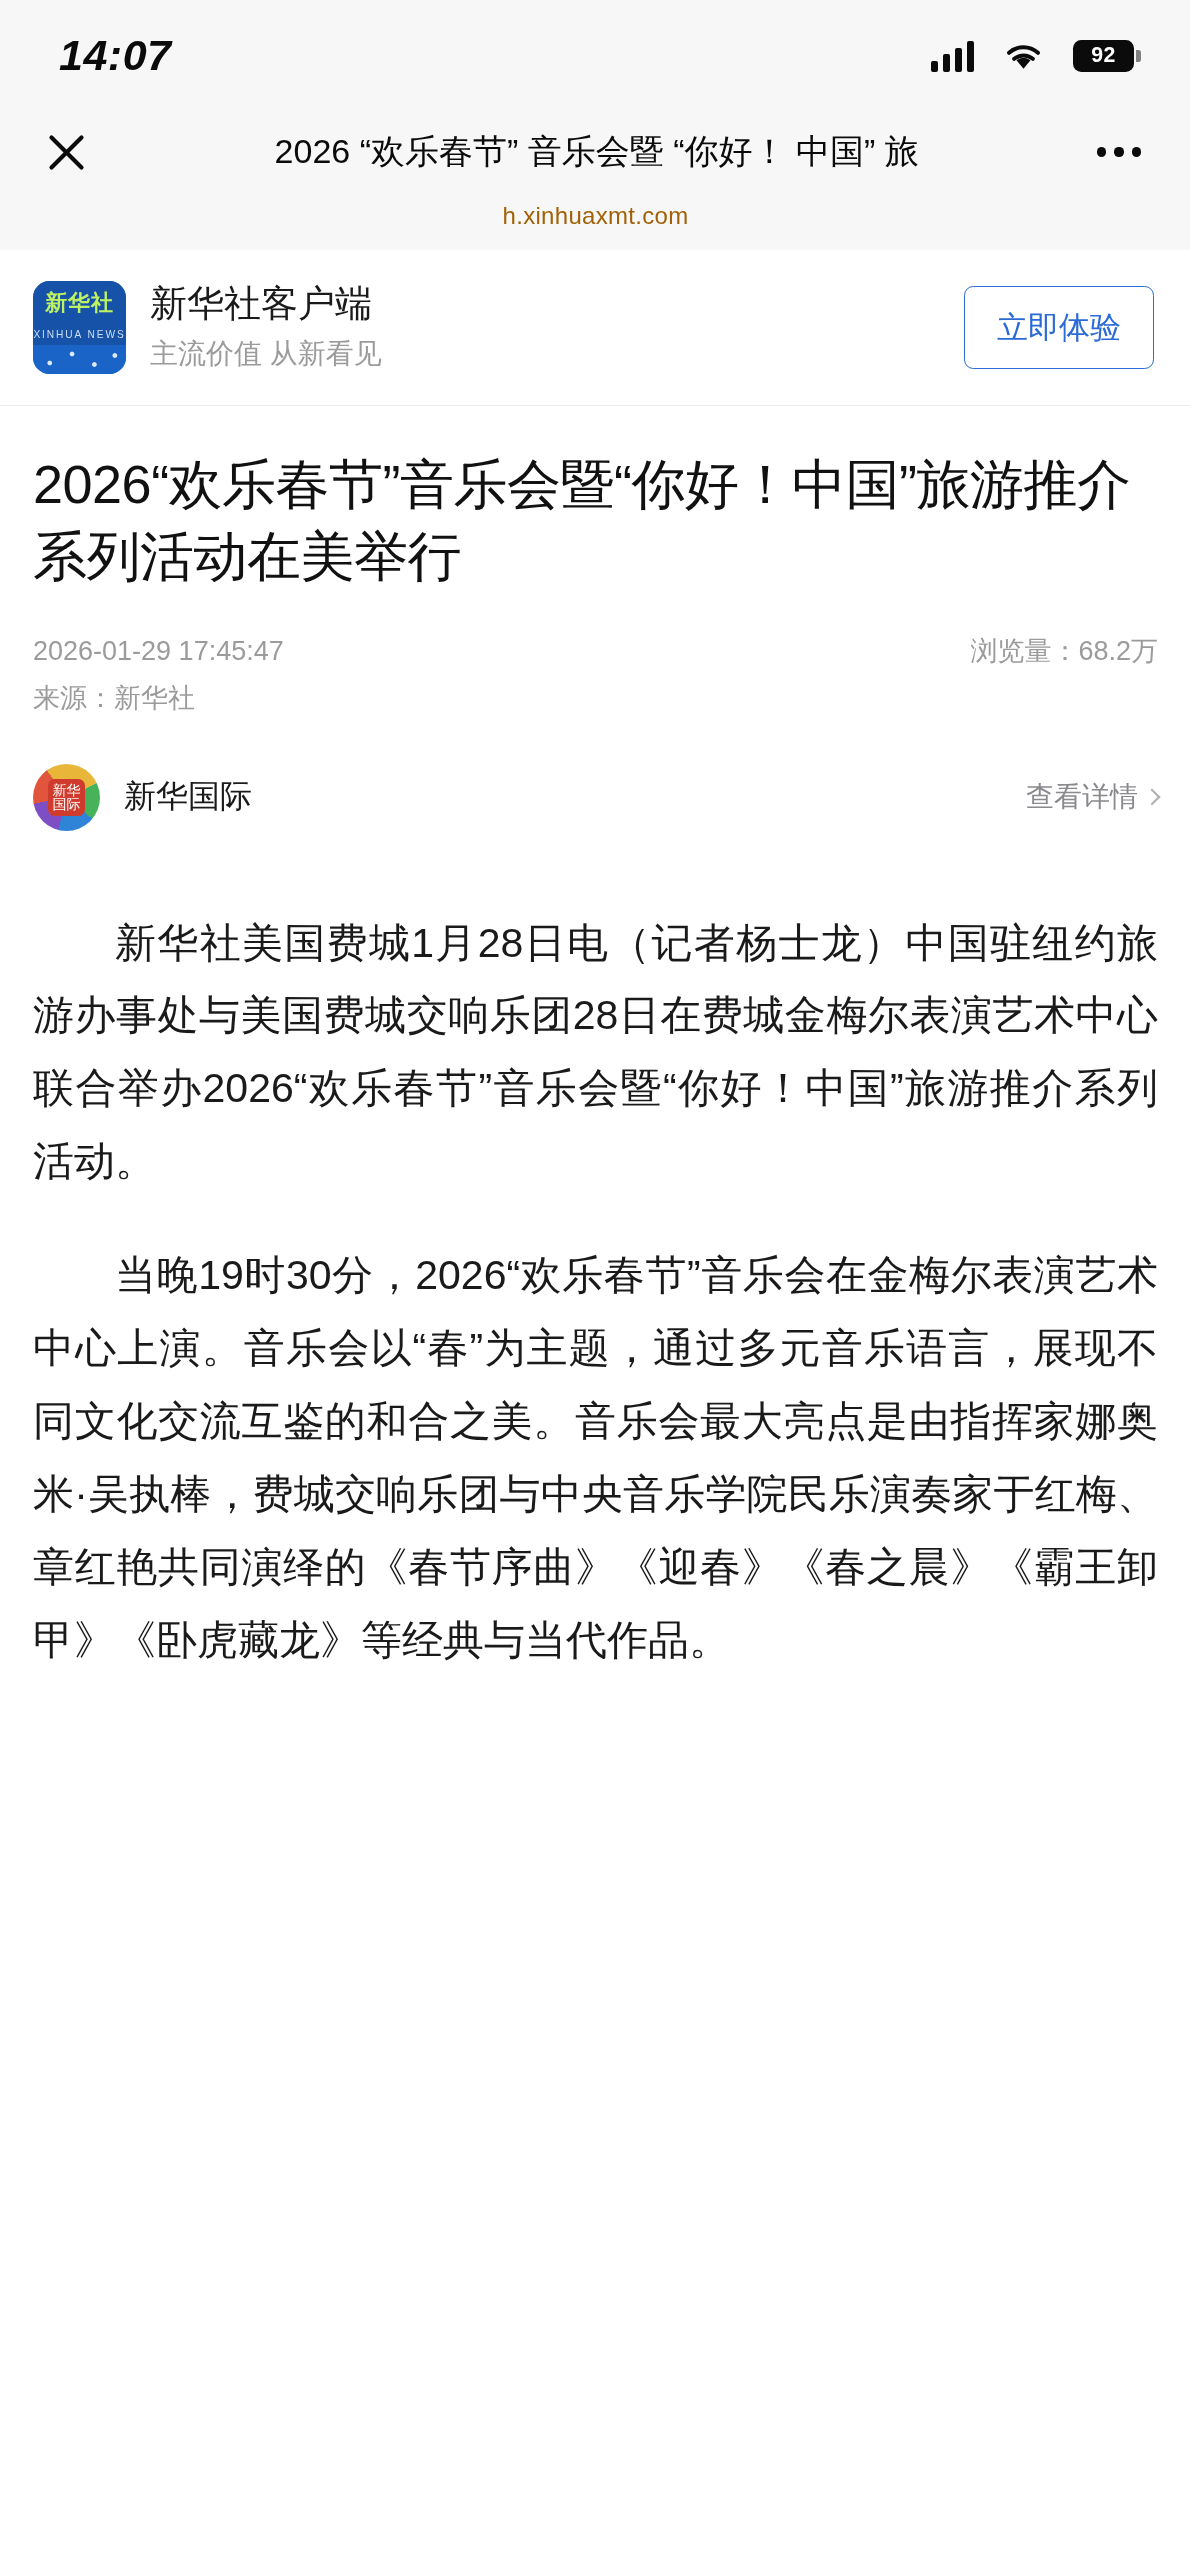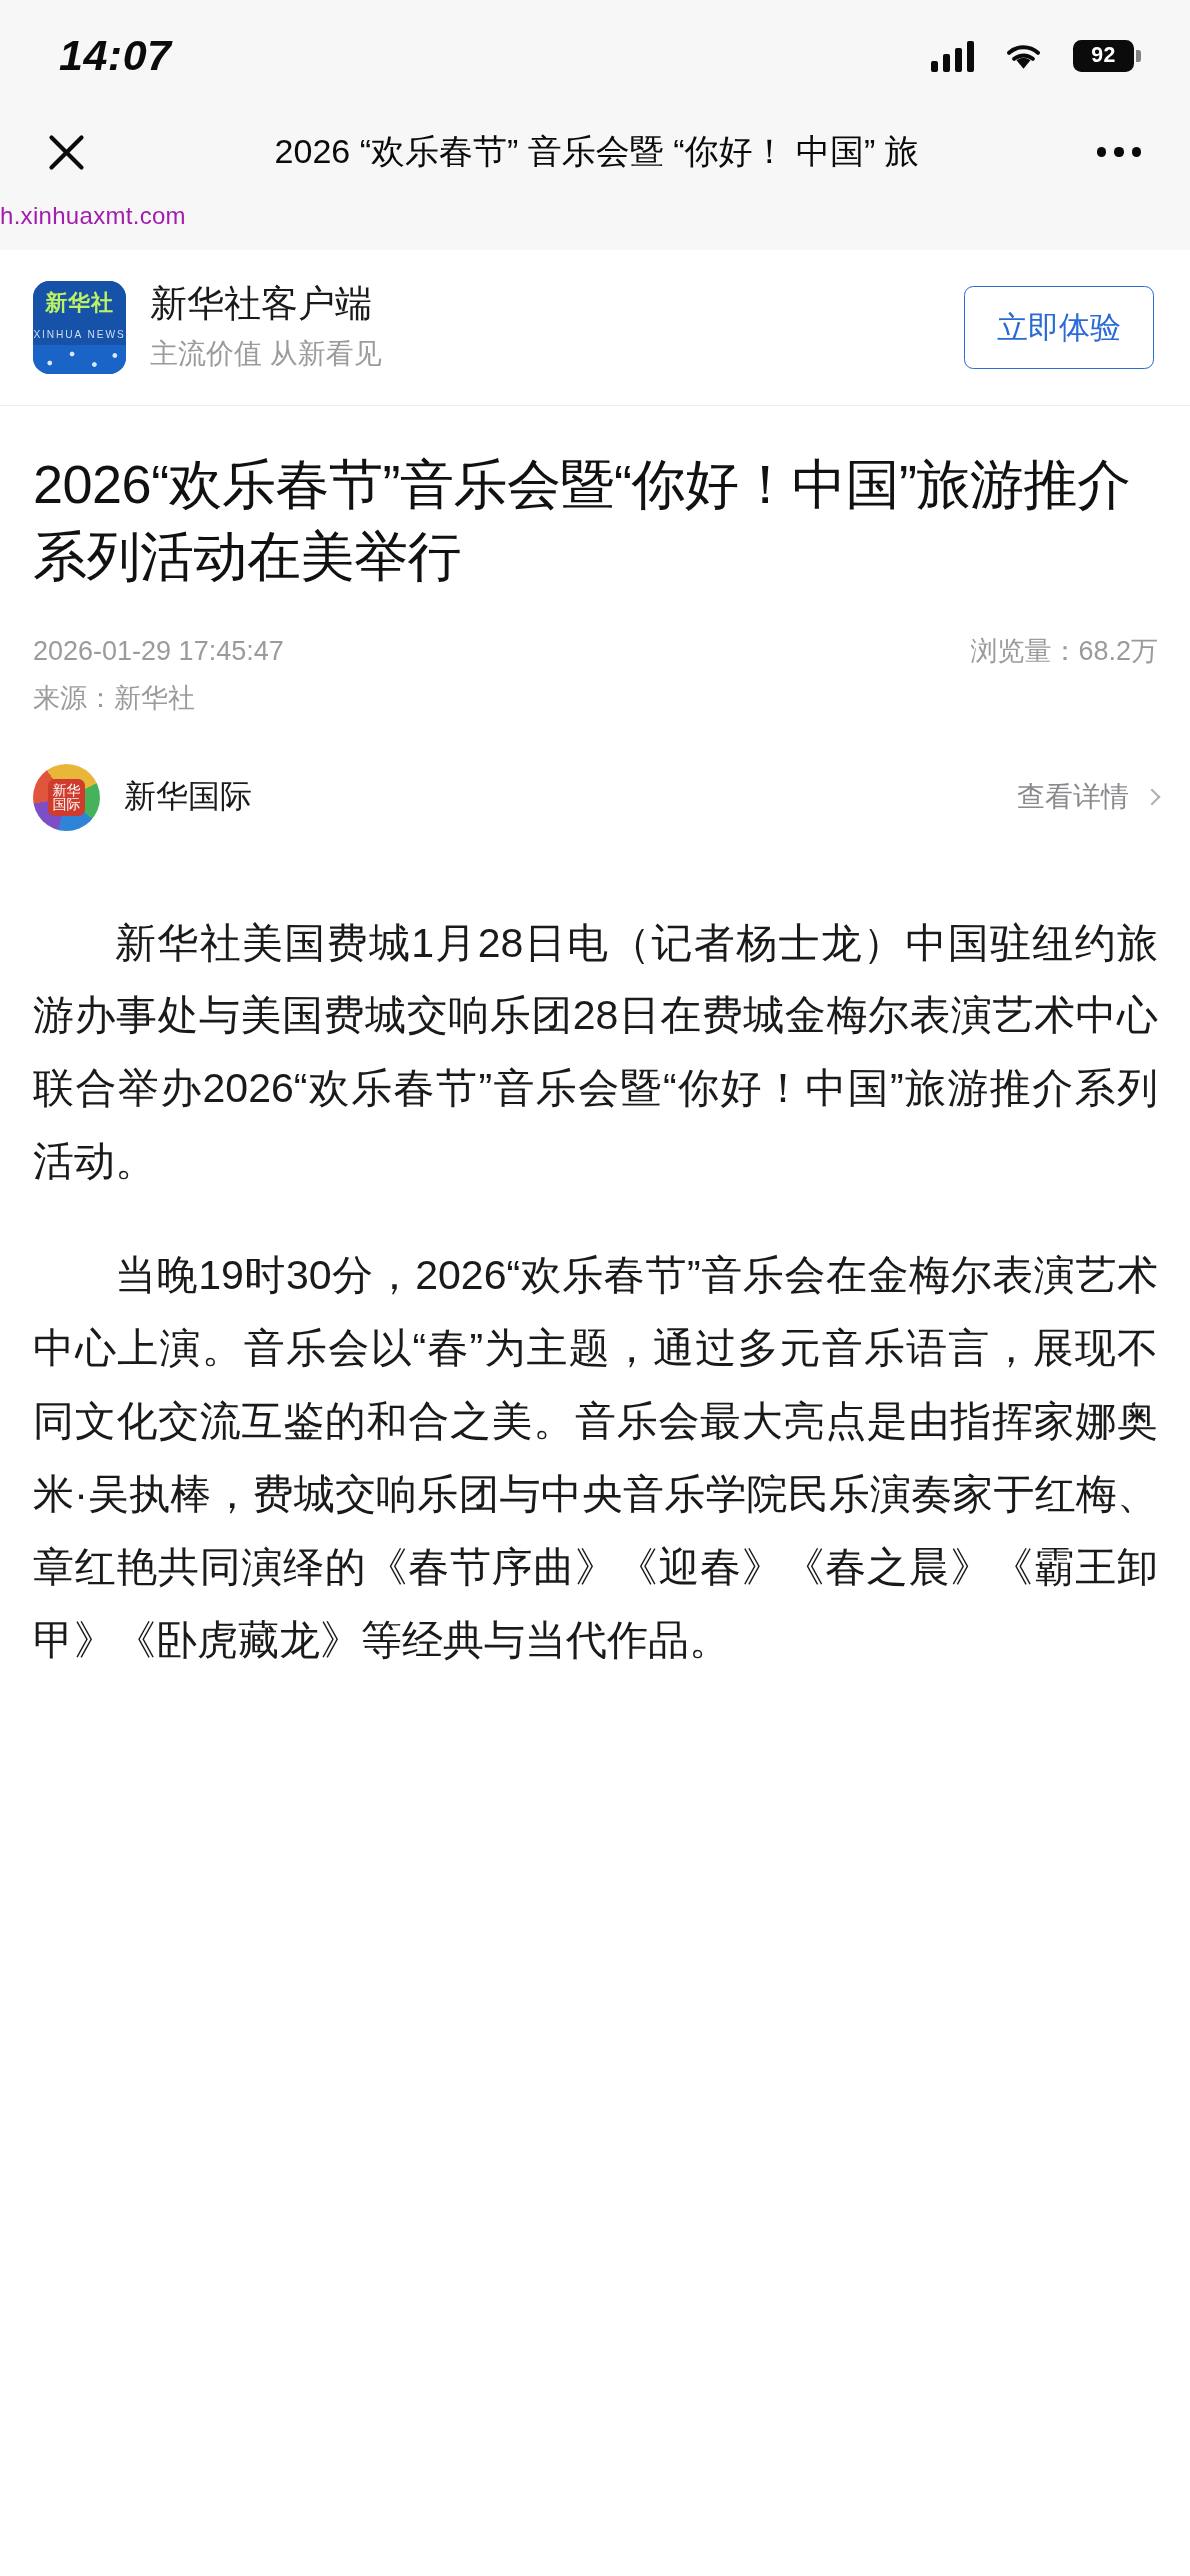--- a/index.html
+++ b/index.html
@@ -47,21 +47,21 @@
   .bar-title {
     flex:1 1 auto; text-align:center; font-size:34px; color:#0b0b0b;
     white-space:nowrap; overflow:hidden; text-overflow:clip;
     padding:0 9.3px; margin-right:-9.3px;
     -webkit-mask-image:linear-gradient(to right, #000 92%, rgba(0,0,0,0) 100%);
             mask-image:linear-gradient(to right, #000 92%, rgba(0,0,0,0) 100%);
   }
   .more-btn { width:70px; height:67px; display:flex; align-items:center; justify-content:center; gap:8.3px; flex:0 0 auto;}
   .more-btn i { width:9.3px; height:9.3px; border-radius:50%; background:#0b0b0b; display:block; }
   .urlbar {
-    background:#f7f7f7; font-size:24px; color:#a21caf;
+    background:#f7f7f7; text-align:center; font-size:24px; color:#a16207;
     padding-bottom:20.4px; letter-spacing:0.3px;
   }
 
   
   .app-row {
     height:156px; display:flex; align-items:center; padding:0 37px 0 33px; background:#fff;
     border-bottom:0.9px solid #ececec;
   }
   .app-logo {
     width:93px; height:93px; border-radius:16.7px; overflow:hidden;
@@ -112,21 +112,21 @@
     width:67px; height:67px; border-radius:50%; flex:0 0 auto; position:relative;
     background:conic-gradient(#e8b73a 0 18%, #46b25a 18% 36%, #2f84d8 36% 54%, #7e4fc4 54% 72%, #e0553c 72% 90%, #e8b73a 90% 100%);
     display:flex; align-items:center; justify-content:center;
   }
   .acct-avatar .inner {
     width:37px; height:37px; border-radius:6.5px; background:#cf3c2e; color:#fff;
     font-size:14px; line-height:1.05; display:flex; align-items:center; justify-content:center;
     text-align:center; letter-spacing:0; padding:2.8px;
   }
   .acct-name { font-size:32px; color:#1a1a1a; margin-left:24px; flex:1 1 auto; }
-  .acct-more { font-size:28px; color:#8a8a8e; display:flex; align-items:center; gap:17px; }
+  .acct-more { font-size:28px; color:#8a8a8e; display:flex; align-items:center; gap:8px; }
   .chev { width:12px; height:12px; border-right:2.3px solid #b0b0b0; border-top:2.3px solid #b0b0b0; transform:rotate(45deg); display:block; }
 
   .body-text { margin-top:70px; }
   .body-text p {
     font-size:41px; line-height:1.78; color:#1a1a1a; text-indent:2em;
     margin-bottom:41px; text-align:justify;
   }
 </style>
 </head>
 <body>

